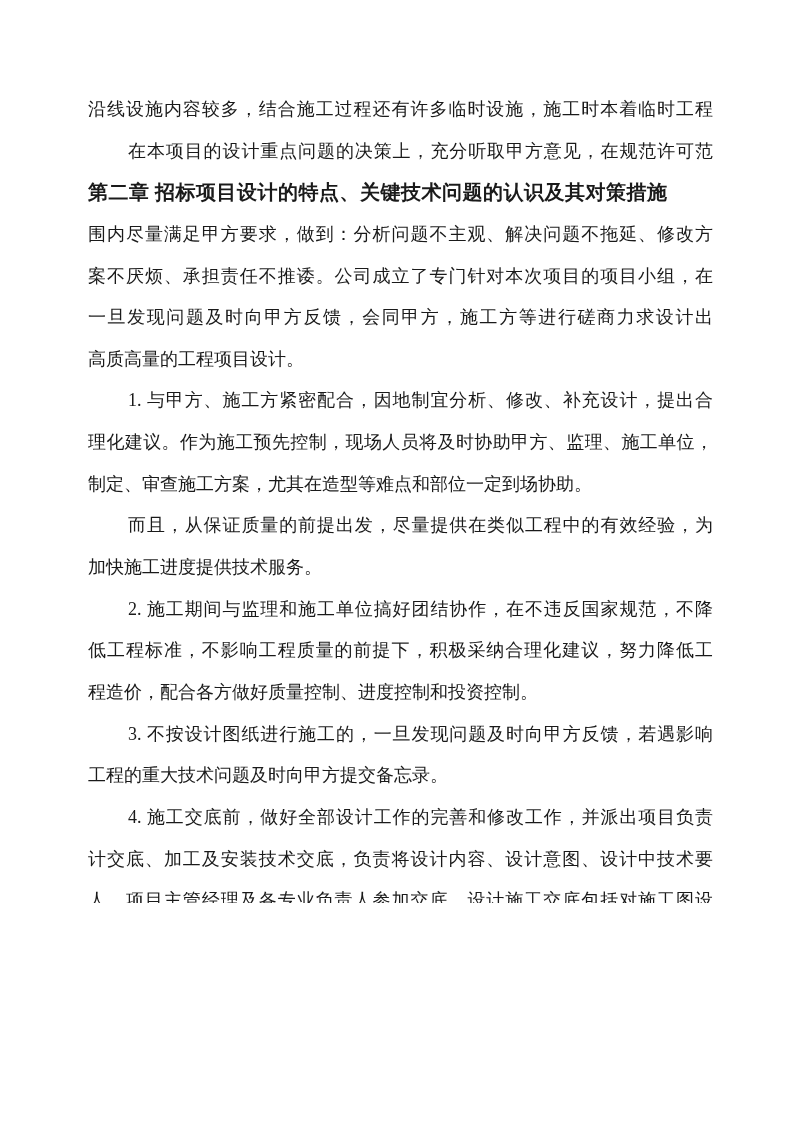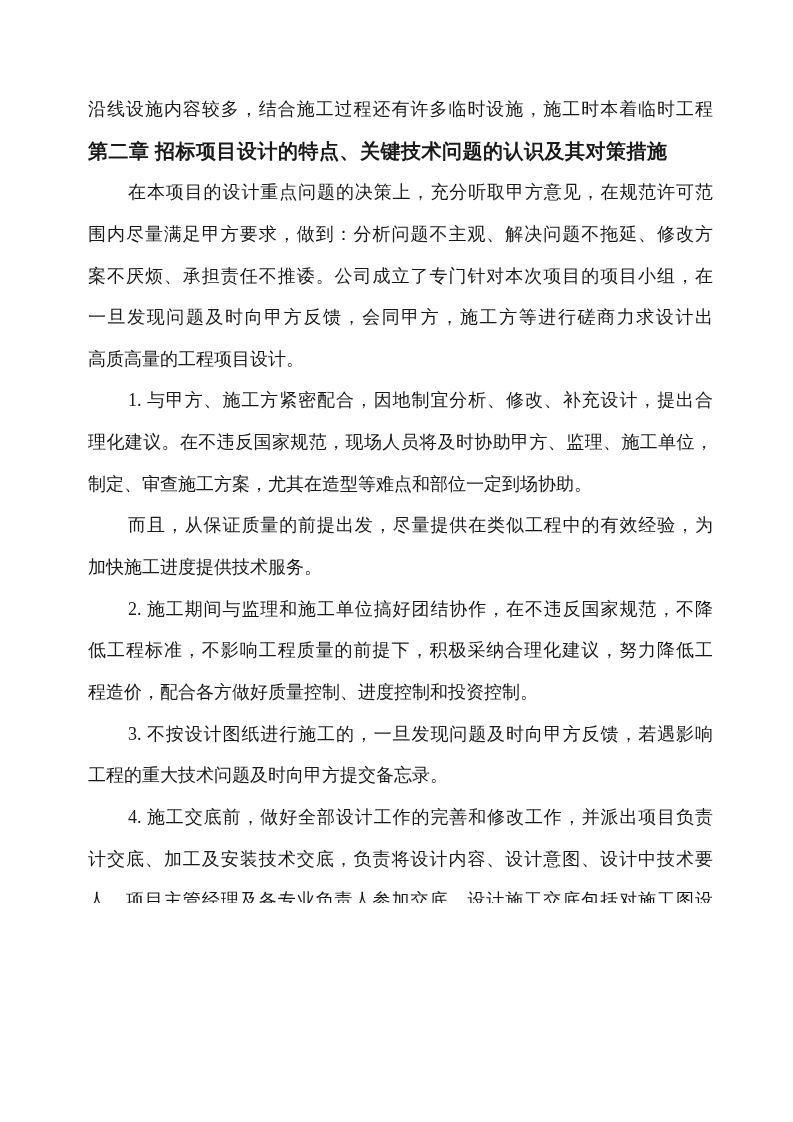--- a/index.html
+++ b/index.html
@@ -48,28 +48,28 @@
     font-size: 15px;
     color: #1a1a1a;
   }
 </style>
 </head>
 <body>
 
 <div class="page">
   <div class="content">
     <div class="ln j">沿线设施内容较多，结合施工过程还有许多临时设施，施工时本着临时工程</div>
+    <div class="ln ind j">在本项目的设计重点问题的决策上，充分听取甲方意见，在规范许可范</div>
     <div class="ln heading">第二章 招标项目设计的特点、关键技术问题的认识及其对策措施</div>
-    <div class="ln ind j">在本项目的设计重点问题的决策上，充分听取甲方意见，在规范许可范</div>
     <div class="ln j">围内尽量满足甲方要求，做到：分析问题不主观、解决问题不拖延、修改方</div>
     <div class="ln j">案不厌烦、承担责任不推诿。公司成立了专门针对本次项目的项目小组，在</div>
     <div class="ln j">一旦发现问题及时向甲方反馈，会同甲方，施工方等进行磋商力求设计出</div>
     <div class="ln">高质高量的工程项目设计。</div>
     <div class="ln ind j">1. 与甲方、施工方紧密配合，因地制宜分析、修改、补充设计，提出合</div>
-    <div class="ln j">理化建议。在不违反国家规范，现场人员将及时协助甲方、监理、施工单位，</div>
+    <div class="ln j">理化建议。作为施工预先控制，现场人员将及时协助甲方、监理、施工单位，</div>
     <div class="ln">制定、审查施工方案，尤其在造型等难点和部位一定到场协助。</div>
     <div class="ln ind j">而且，从保证质量的前提出发，尽量提供在类似工程中的有效经验，为</div>
     <div class="ln">加快施工进度提供技术服务。</div>
     <div class="ln ind j">2. 施工期间与监理和施工单位搞好团结协作，在不违反国家规范，不降</div>
     <div class="ln j">低工程标准，不影响工程质量的前提下，积极采纳合理化建议，努力降低工</div>
     <div class="ln">程造价，配合各方做好质量控制、进度控制和投资控制。</div>
     <div class="ln ind j">3. 不按设计图纸进行施工的，一旦发现问题及时向甲方反馈，若遇影响</div>
     <div class="ln">工程的重大技术问题及时向甲方提交备忘录。</div>
     <div class="ln ind j">4. 施工交底前，做好全部设计工作的完善和修改工作，并派出项目负责</div>
     <div class="ln j">计交底、加工及安装技术交底，负责将设计内容、设计意图、设计中技术要</div>

